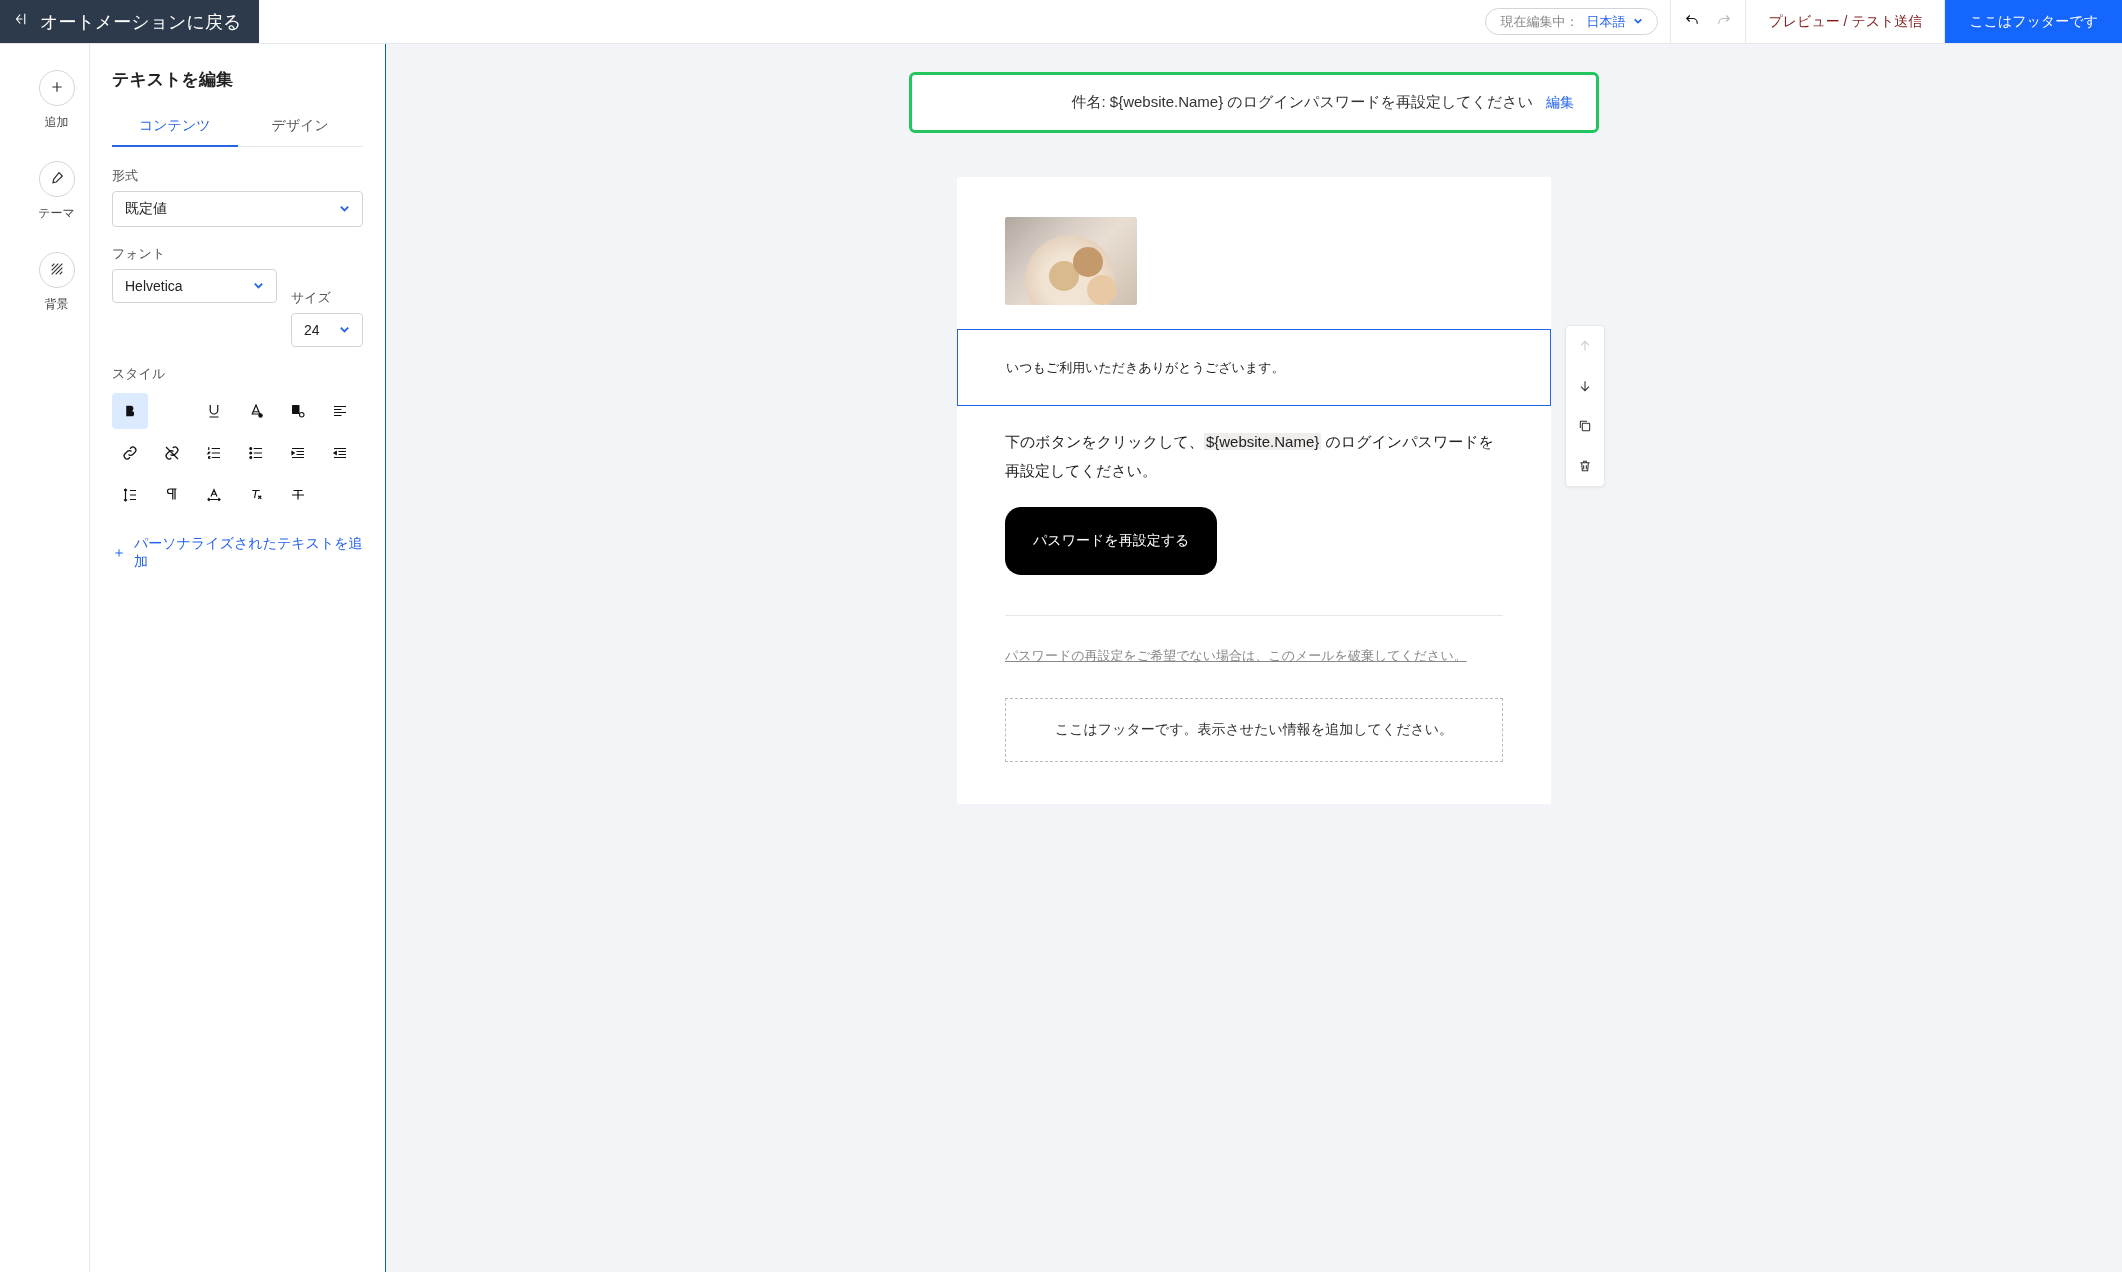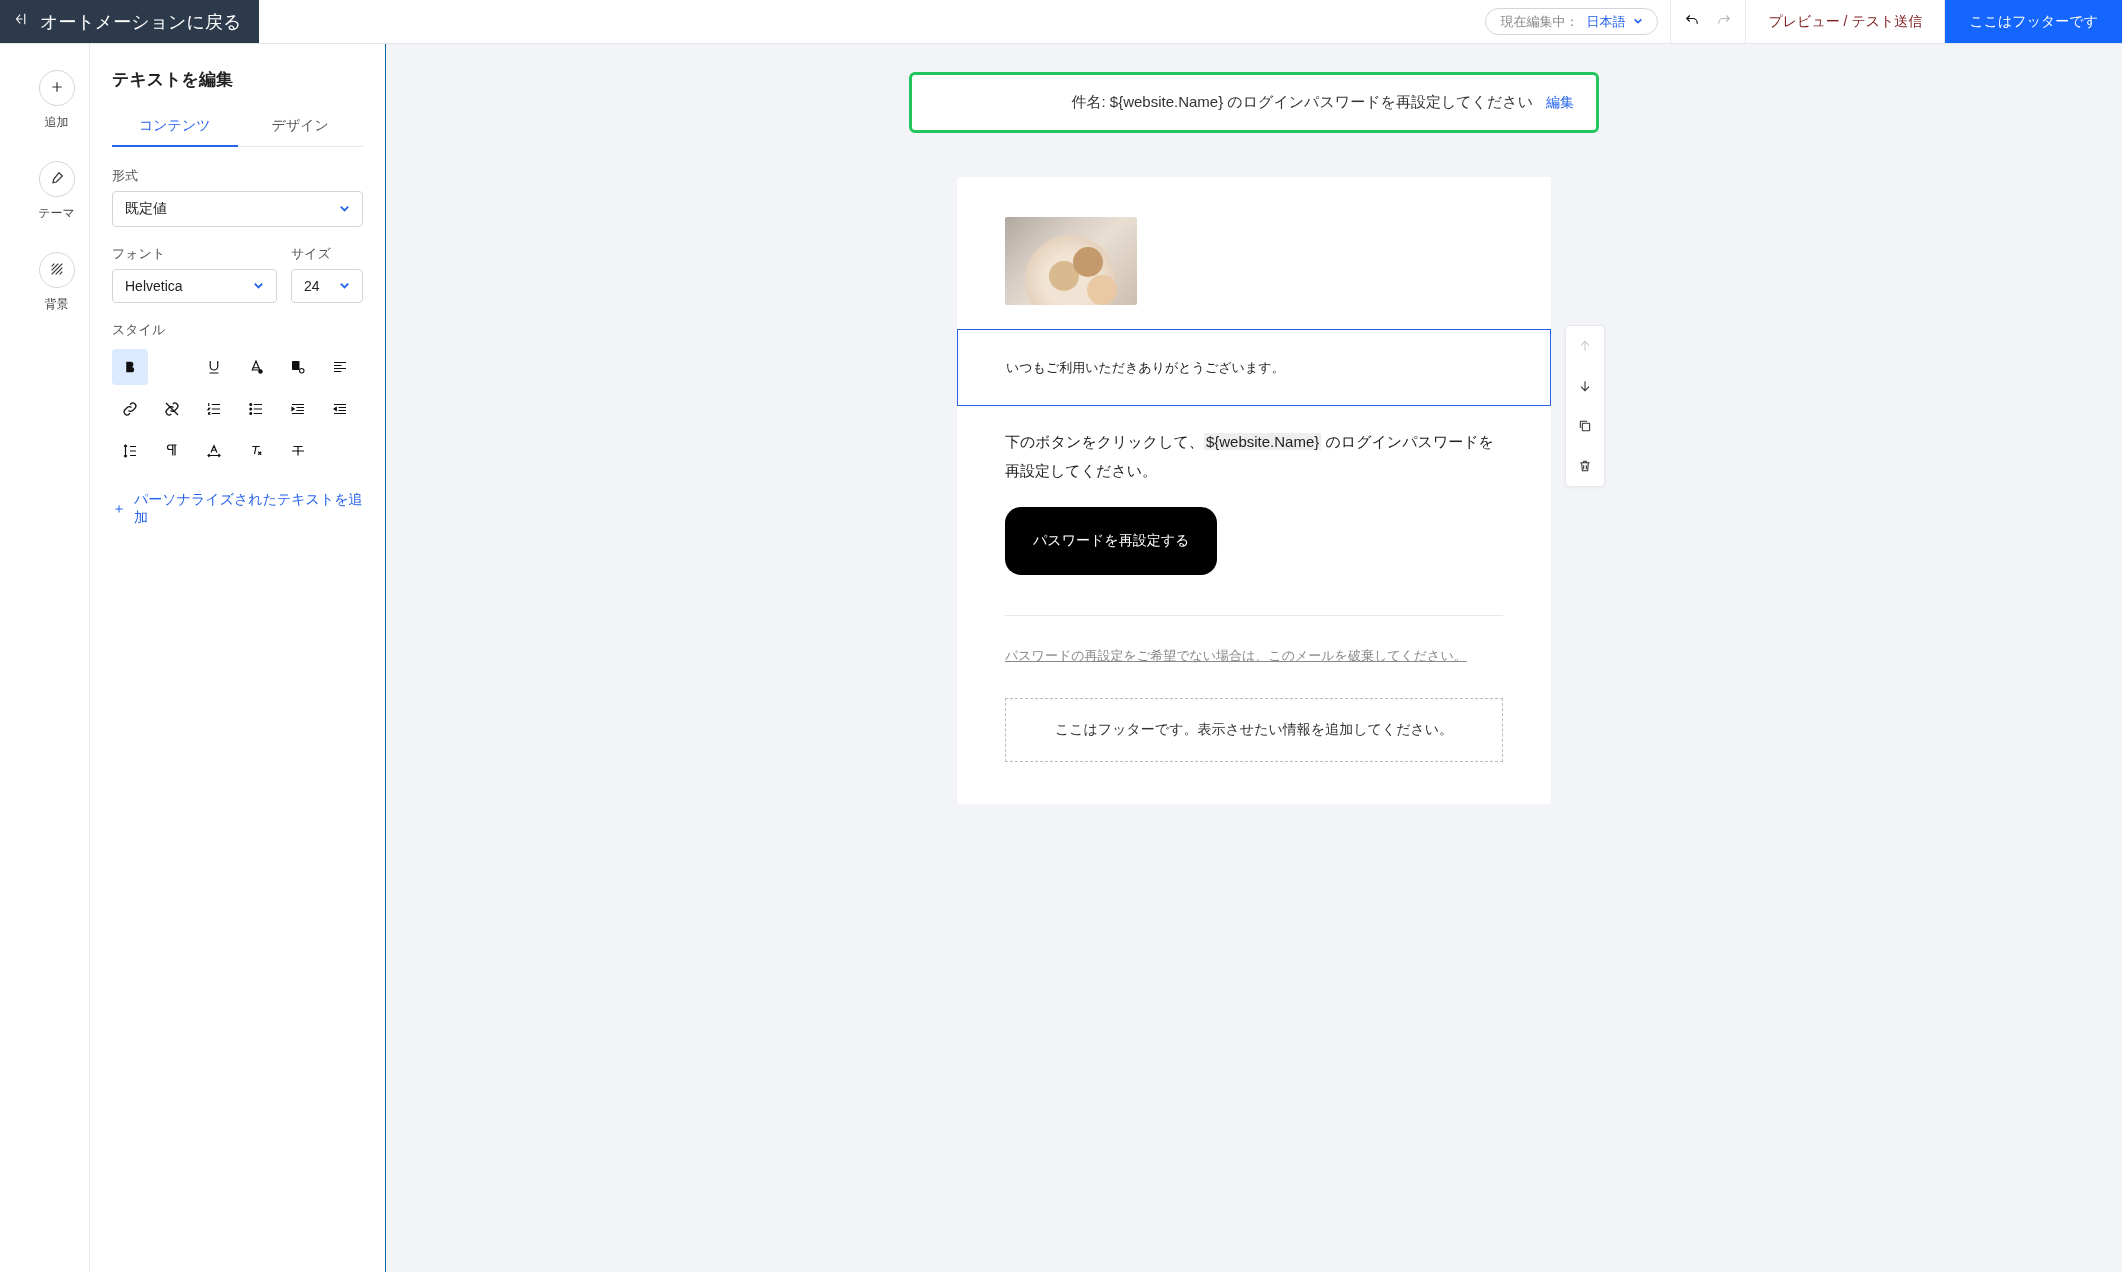--- a/index.html
+++ b/index.html
@@ -129,21 +129,21 @@
     border-radius: 4px;
     padding: 8px 12px;
     font-size: 14px;
     cursor: pointer;
     background: #fff;
   }
   .select svg { width: 11px; height: 11px; stroke: #2563eb; fill: none; stroke-width: 2; }
 
   .row2 { display: flex; gap: 14px; margin-top: 18px; }
   .col-font { flex: 1; }
-  .col-size { width: 72px; }
+  .col-size { width: 72px; margin-top: 44px; }
 
   .style-label { font-size: 13px; color: #555; margin: 18px 0 10px; }
   .toolbar-grid {
     display: grid;
     grid-template-columns: repeat(6, 36px);
     gap: 6px;
   }
   .tbtn {
     width: 36px; height: 36px;
     display: flex; align-items: center; justify-content: center;

